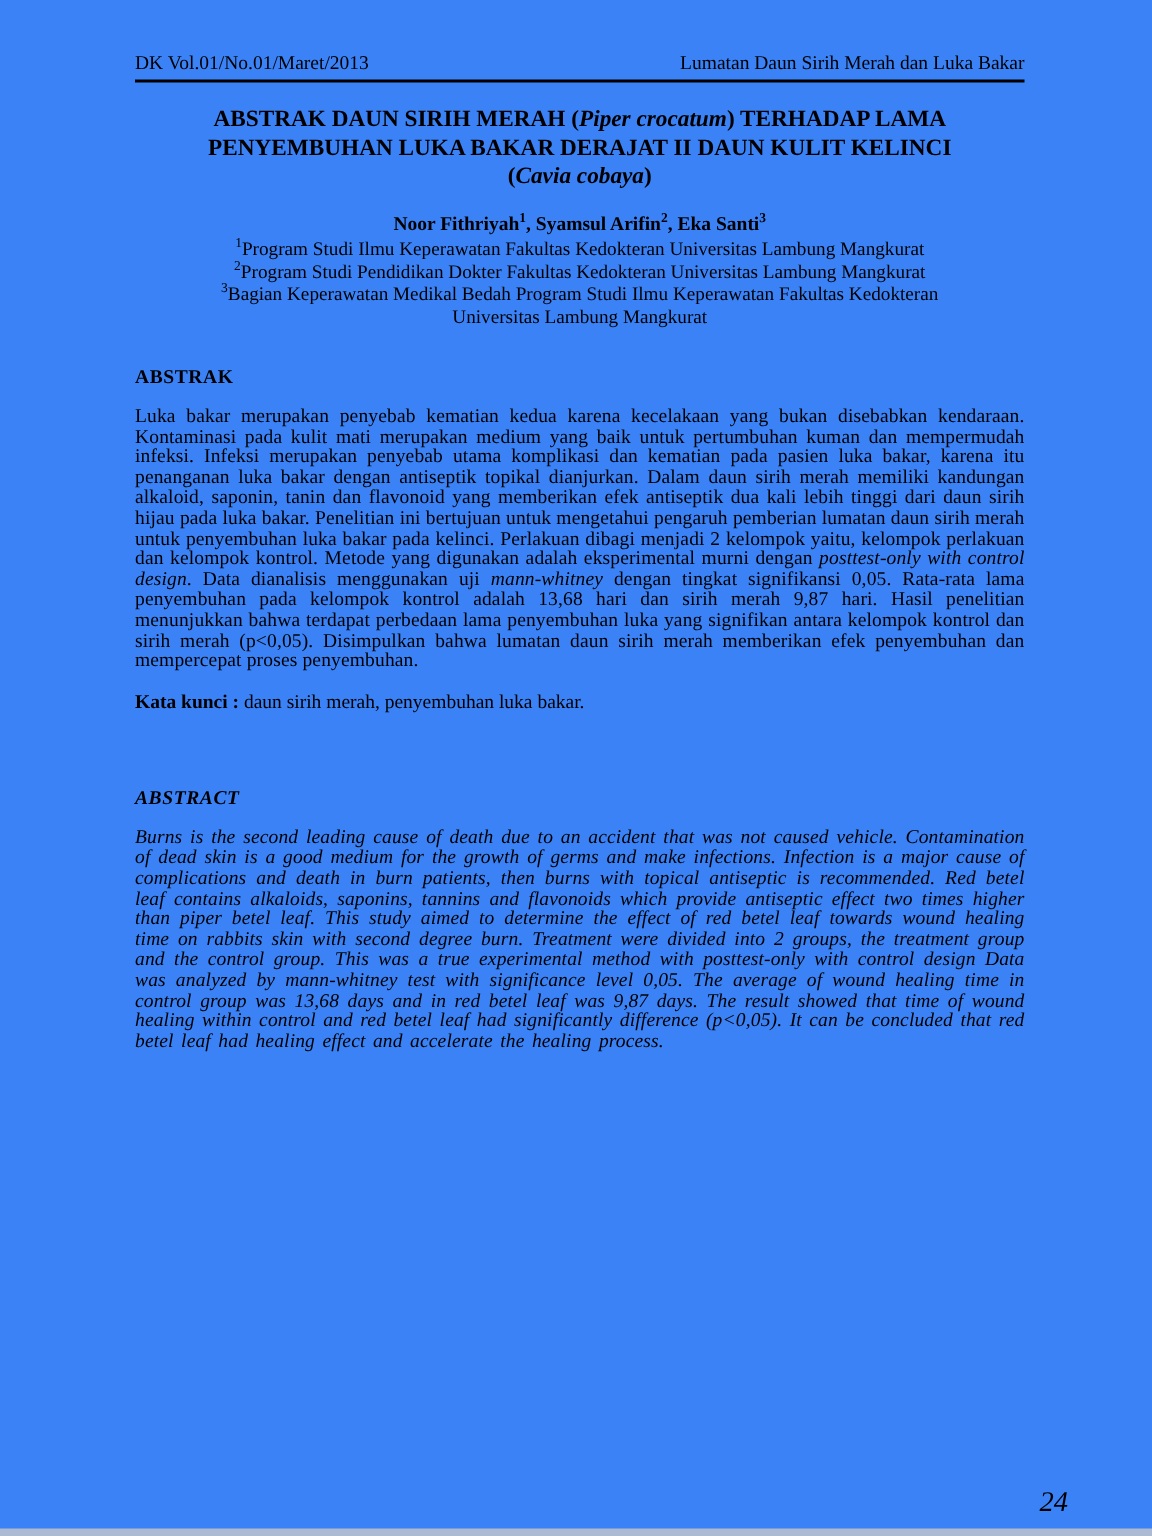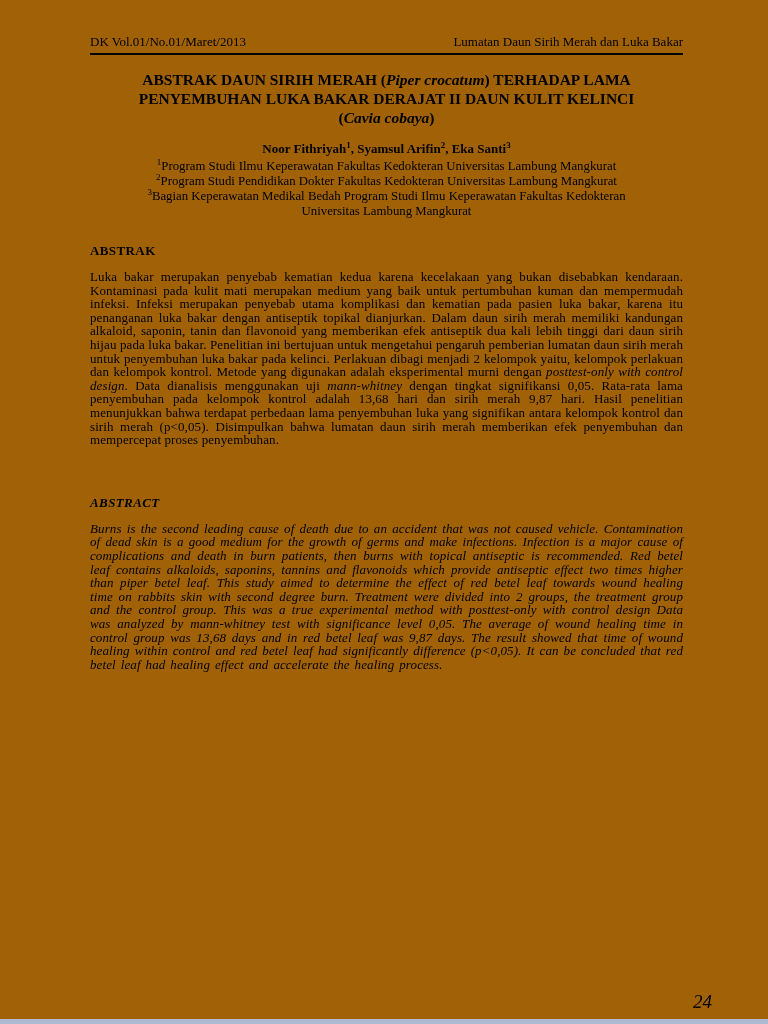--- a/index.html
+++ b/index.html
@@ -1,20 +1,20 @@
 <!DOCTYPE html>
 <html><head>
 <meta charset="utf-8">
 <style>
   * { margin:0; padding:0; box-sizing:border-box; }
   html, body { background:#ffffff; }
   .page {
     position:relative;
     width:768px; height:1024px;
-    background:#a16207; color:#000000;
+    background:#3b82f6; color:#000000;
     font-family:"Liberation Serif","DejaVu Serif",serif;
     padding:34px 85px 0 90px;
     overflow:hidden;
   }
   .header-row {
     display:flex; justify-content:space-between;
     font-size:13px;
   }
   .header-rule {
     border:none; border-top:2px solid #000;
@@ -98,20 +98,21 @@
   <div class="affiliations">
     <div><sup>1</sup><span>Program Studi Ilmu Keperawatan Fakultas Kedokteran Universitas Lambung Mangkurat</span></div>
     <div><sup>2</sup><span>Program Studi Pendidikan Dokter Fakultas Kedokteran Universitas Lambung Mangkurat</span></div>
     <div><sup>3</sup><span>Bagian Keperawatan Medikal Bedah Program Studi Ilmu Keperawatan Fakultas Kedokteran</span><br><span>Universitas Lambung Mangkurat</span></div>
   </div>
 
   <h2 class="section-heading">ABSTRAK</h2>
 
   <p class="body-text"><span>Luka bakar merupakan penyebab kematian kedua karena kecelakaan yang bukan disebabkan kendaraan. Kontaminasi pada kulit mati merupakan medium yang baik untuk pertumbuhan kuman dan mempermudah infeksi. Infeksi merupakan penyebab utama komplikasi dan kematian pada pasien luka bakar, karena itu penanganan luka bakar dengan antiseptik topikal dianjurkan. Dalam daun sirih merah memiliki kandungan alkaloid, saponin, tanin dan flavonoid yang memberikan efek antiseptik dua kali lebih tinggi dari daun sirih hijau pada luka bakar. Penelitian ini bertujuan untuk mengetahui pengaruh pemberian lumatan daun sirih merah untuk penyembuhan luka bakar pada kelinci. Perlakuan dibagi menjadi 2 kelompok yaitu, kelompok perlakuan dan kelompok kontrol. Metode yang digunakan adalah eksperimental murni dengan </span><i>posttest-only with control design</i><span>. Data dianalisis menggunakan uji </span><i>mann-whitney</i><span> dengan tingkat signifikansi 0,05. Rata-rata lama penyembuhan pada kelompok kontrol adalah 13,68 hari dan sirih merah 9,87 hari. Hasil penelitian menunjukkan bahwa terdapat perbedaan lama penyembuhan luka  yang signifikan  antara kelompok kontrol dan sirih merah (p&lt;0,05). Disimpulkan bahwa lumatan daun sirih merah memberikan efek penyembuhan dan mempercepat proses penyembuhan.</span></p>
 
+  <p class="kata-line"><b>Kata kunci :</b><span> daun sirih merah, penyembuhan luka bakar.</span></p>
 
   <h2 class="section-heading italic">ABSTRACT</h2>
 
   <p class="body-text en">Burns is the second leading cause of death due to an accident that was not caused vehicle. Contamination of dead skin is a good medium for the growth of germs and make infections. Infection is a major cause of complications and death in burn patients, then burns with topical antiseptic is  recommended. Red betel leaf contains alkaloids, saponins, tannins and flavonoids which provide antiseptic effect two times higher than piper betel leaf. This study aimed to determine the effect of red betel leaf towards wound healing time on rabbits skin with second degree burn. Treatment were divided into 2 groups, the treatment group and the control group. This was a true experimental method with posttest-only with control design Data was analyzed by mann-whitney test with significance level 0,05. The average of wound healing time in control group was 13,68 days and in red betel leaf was 9,87 days. The result showed that time of wound healing within control and red betel leaf had significantly difference (p&lt;0,05). It can be concluded that red betel leaf had healing effect and accelerate the healing process.</p>
 
 
   <div class="page-number">24</div>
 
   <div class="viewer-edge"></div>
 

